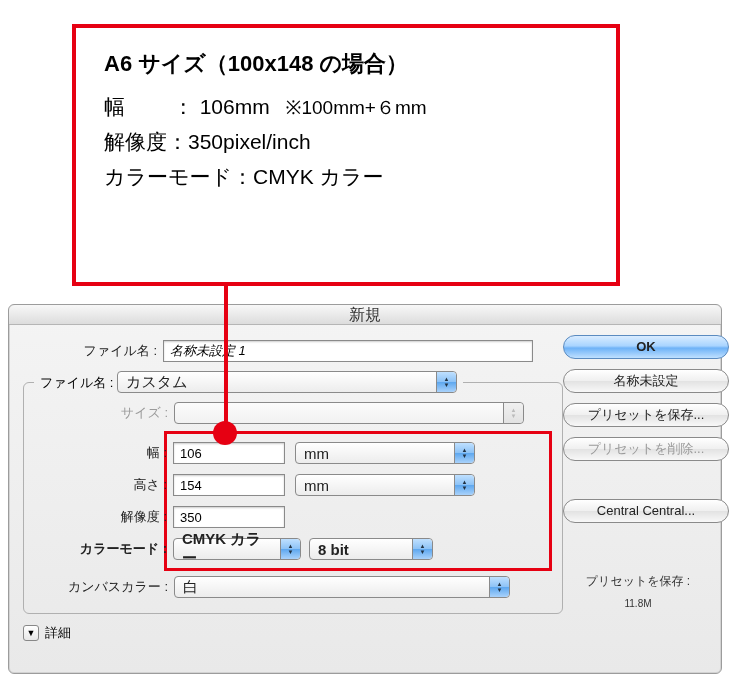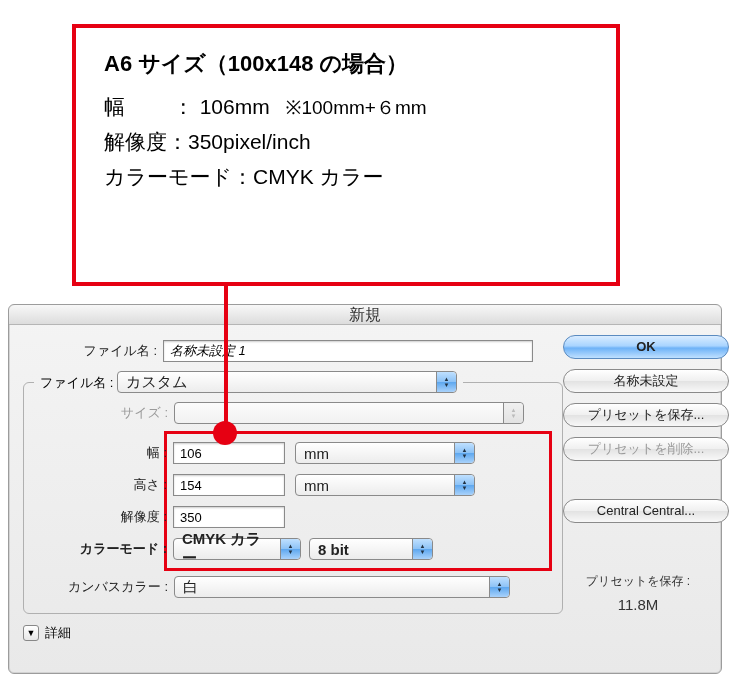--- a/index.html
+++ b/index.html
@@ -176,21 +176,21 @@
   }
   .aqua-btn.disabled { color:#9a9a9a; }
 
   .filesize-box {
     margin-top: 50px;
     text-align: center;
     font-size: 12px;
     color: #333;
   }
   .filesize-box .fs-label { display:block; margin-bottom:6px; }
-  .filesize-box .fs-val { font-size: 15px; }
+  .filesize-box .fs-val { font-size: 10px; }
 
   .detail-row {
     display:flex; align-items:center;
     margin-top: 10px;
     font-size:13px;
   }
   .disclosure {
     width:16px; height:16px;
     border:1px solid #888; border-radius:3px;
     background: linear-gradient(#fff,#e7e7e7);

